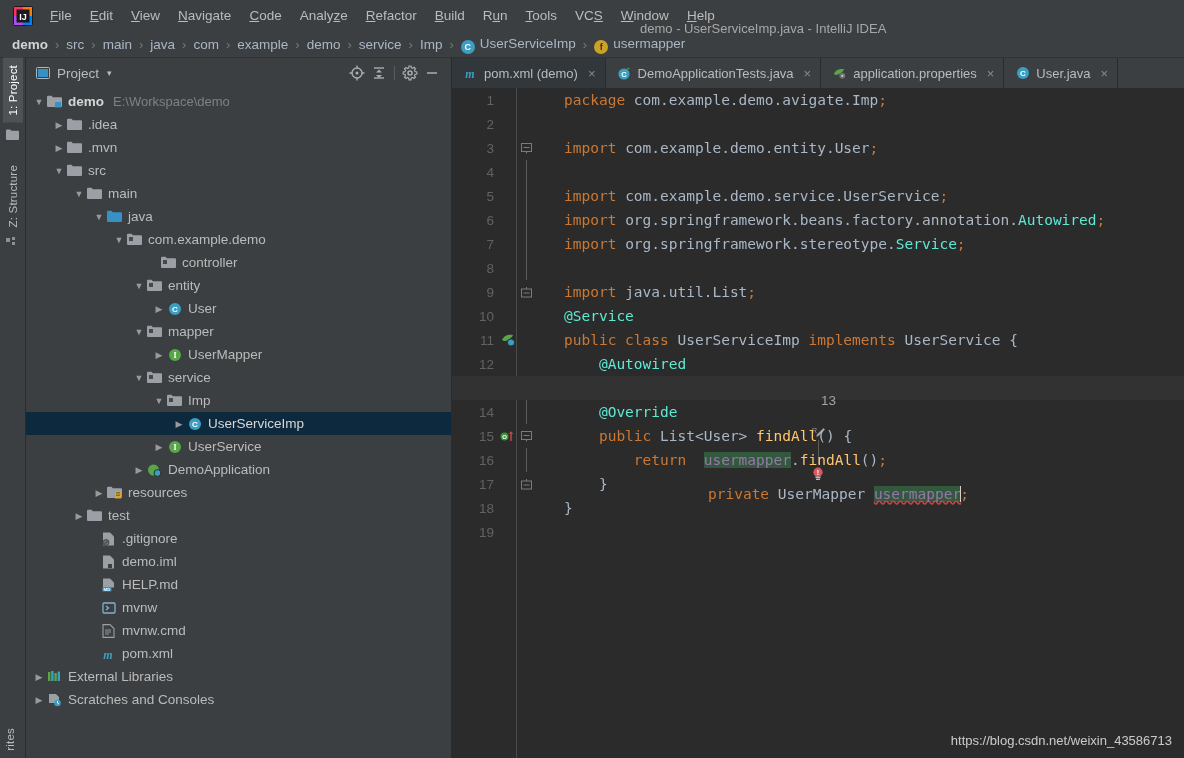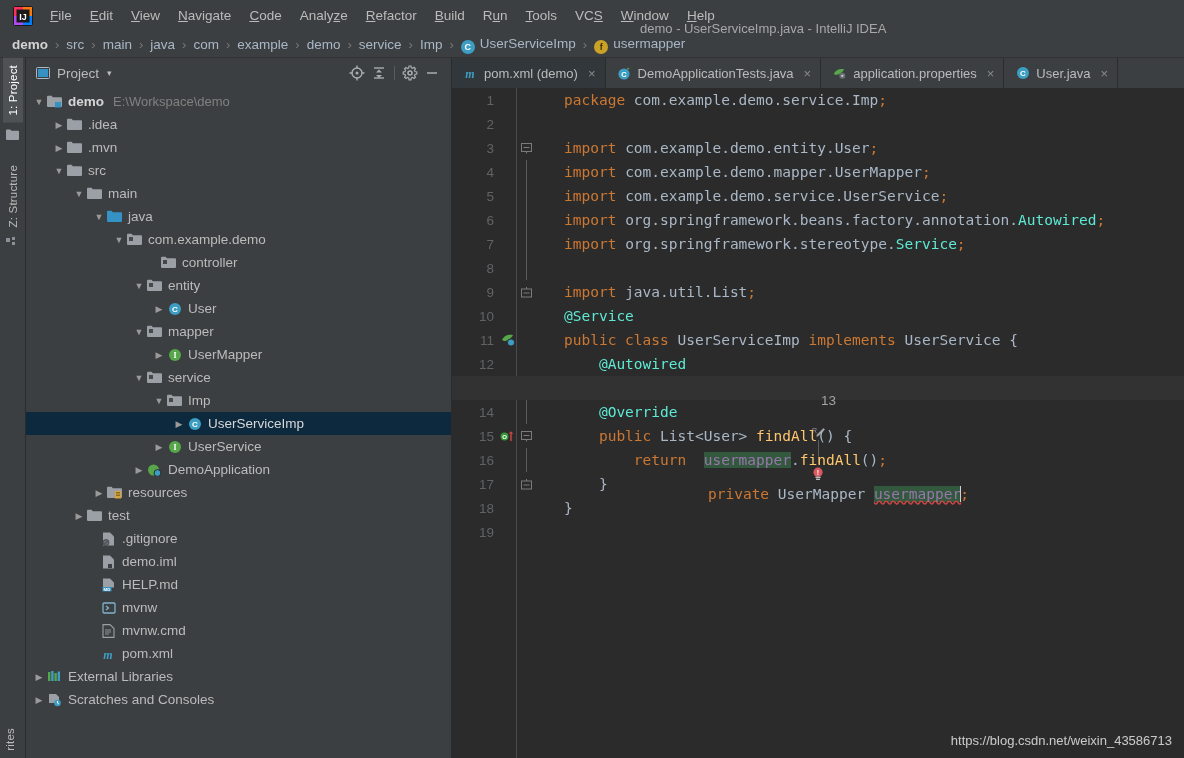--- a/index.html
+++ b/index.html
@@ -644,21 +644,21 @@
       </div>
 
       <div class="code-wrap">
         <div class="gut-line"></div>
 
         <div class="code-row">
           <span class="gutter">1</span>
           <span class="gutter-mark"></span>
           <span class="fold"></span>
           <span class="errmark"></span>
-          <span class="ctext"><span class="kw">package</span> <span class="pl">com.example.demo.service.Imp</span><span class="kw">;</span></span>
+          <span class="ctext"><span class="kw">package</span> <span class="pl">com.example.demo.avigate.Imp</span><span class="kw">;</span></span>
         </div>
 
         <div class="code-row">
           <span class="gutter">2</span>
           <span class="gutter-mark"></span>
           <span class="fold"></span>
           <span class="errmark"></span>
           <span class="ctext"></span>
         </div>
 
@@ -676,21 +676,20 @@
           <span class="ctext"><span class="kw">import</span> <span class="pl">com.example.demo.entity.User</span><span class="kw">;</span></span>
         </div>
 
         <div class="code-row">
           <span class="gutter">4</span>
           <span class="gutter-mark"></span>
           <span class="fold">
               <span style="width:1px;height:24px;background:#5c5c5c;display:block;"></span>
             </span>
           <span class="errmark"></span>
-          <span class="ctext"><span class="kw">import</span> <span class="pl">com.example.demo.mapper.UserMapper</span><span class="kw">;</span></span>
         </div>
 
         <div class="code-row">
           <span class="gutter">5</span>
           <span class="gutter-mark"></span>
           <span class="fold">
               <span style="width:1px;height:24px;background:#5c5c5c;display:block;"></span>
             </span>
           <span class="errmark"></span>
           <span class="ctext"><span class="kw">import</span> <span class="pl">com.example.demo.service.UserService</span><span class="kw">;</span></span>

